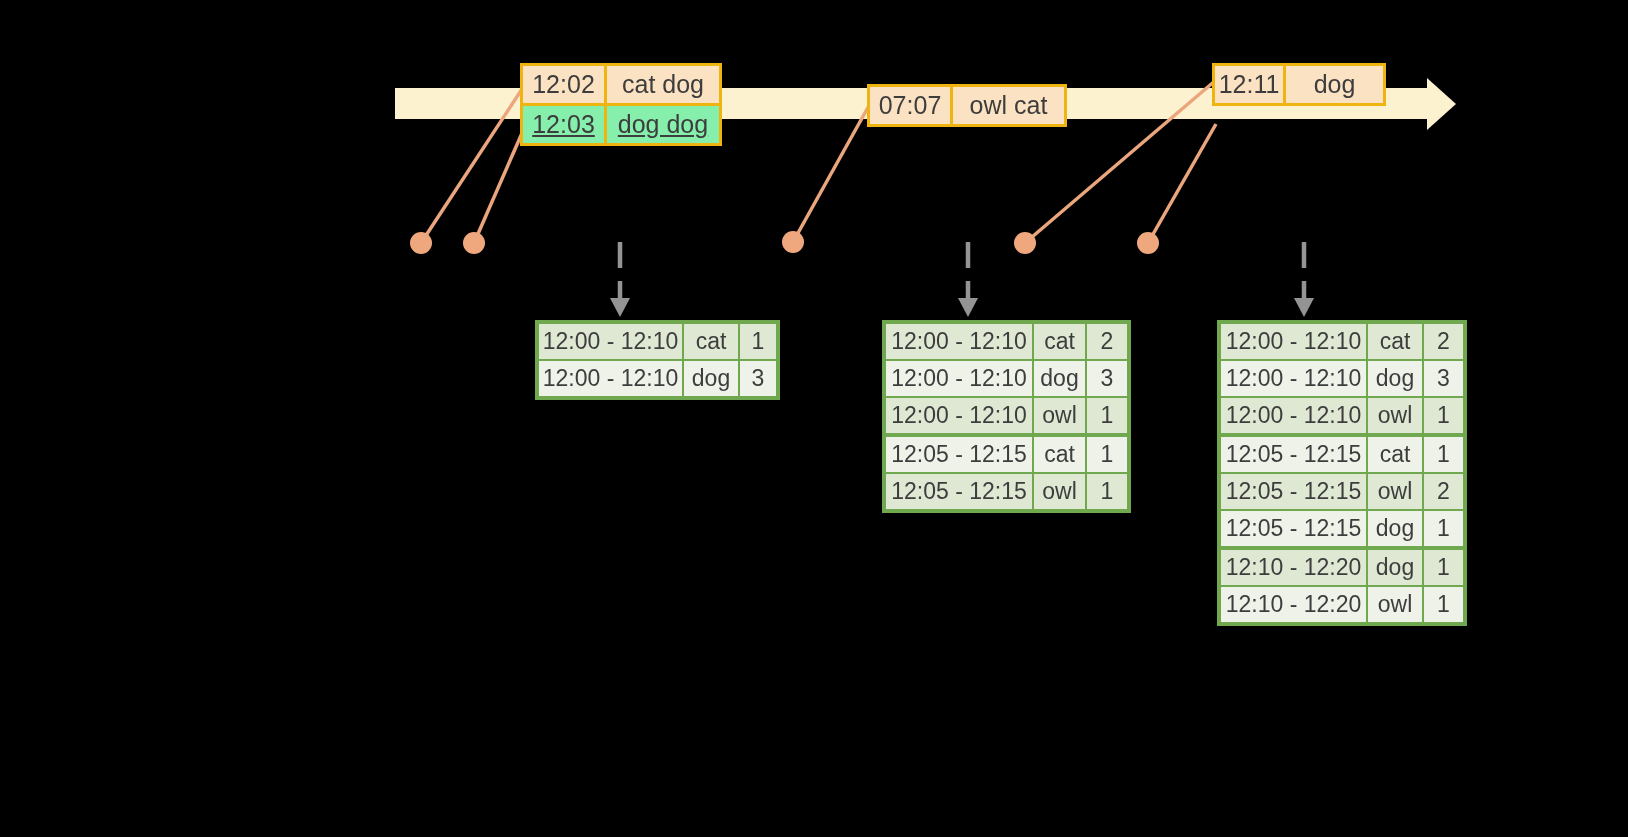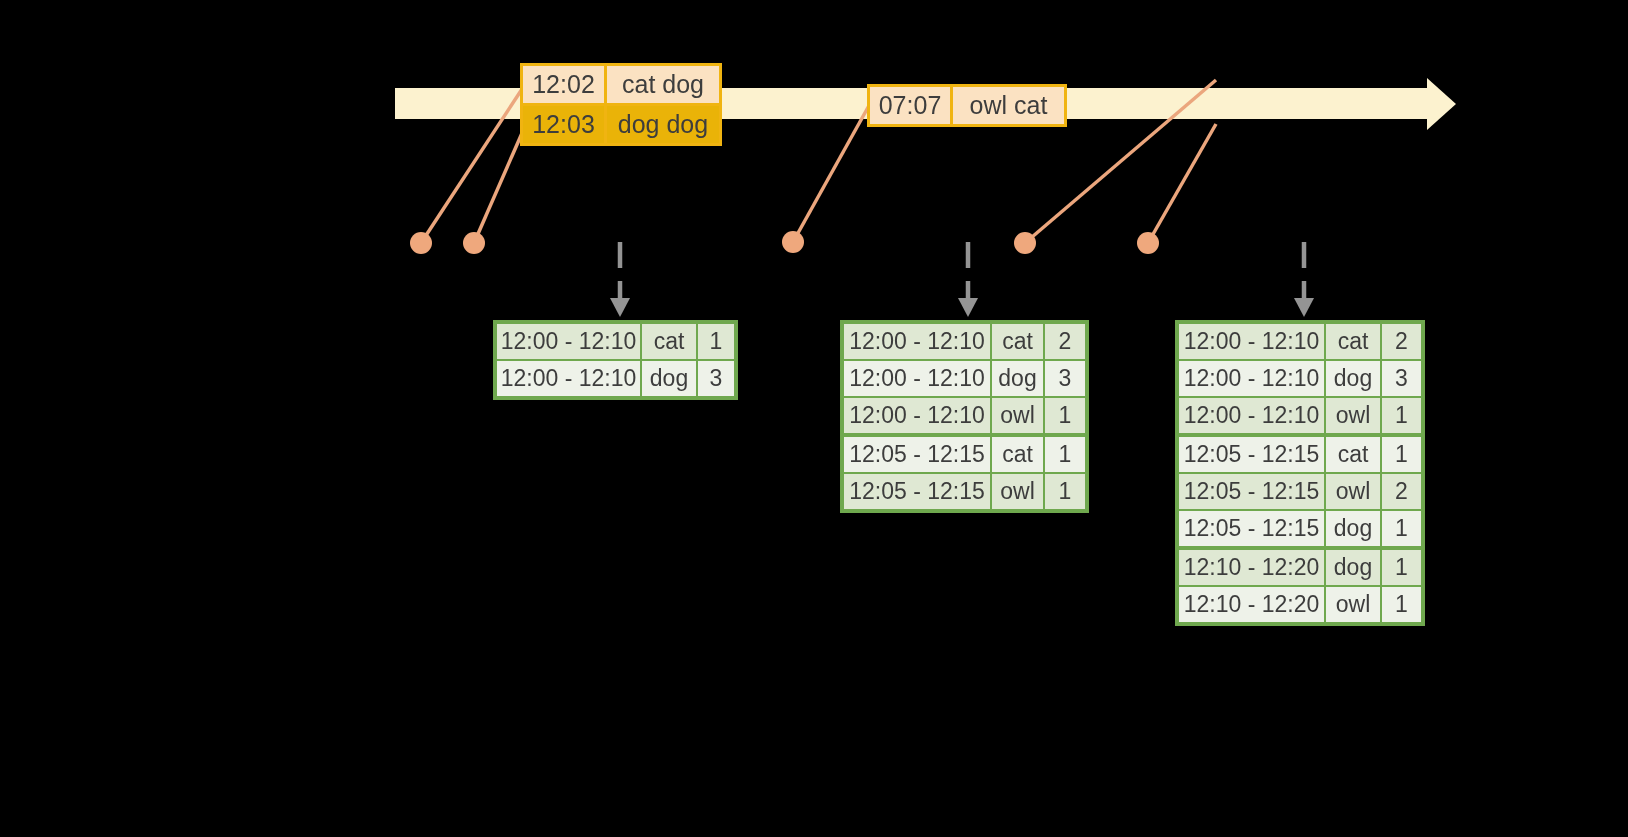--- a/index.html
+++ b/index.html
@@ -9,23 +9,23 @@
   }
   #overlay{position:absolute;left:0;top:0;}
   table{
     position:absolute;border-collapse:collapse;table-layout:fixed;text-align:center;
   }
   td{padding:0;overflow:hidden;white-space:nowrap;}
   
   .event-table{border:3px solid #f0b411;font-size:25px;}
   .event-table td{border:3px solid #f0b411;height:37px;}
   .peach td{background:#fbe2c2;}
-  .cream td{background:#eab308;}
+  .cream td{background:#86efac;text-decoration:underline;}
   
-  .result-table{border:4px solid #6fa84e;font-size:23px;}
+  .result-table{border:4px solid #6fa84e;font-size:23px;margin-left:42px;}
   .result-table td{border:2px solid #6fa84e;height:35px;}
   .rg td{background:#dfe8d3;}
   .rp td{background:#eef2e9;}
   .result-table tr.grp td{border-top:4px solid #6fa84e;}
   .conn{stroke:#eba67d;stroke-width:3.5;}
   .dash{stroke:#949494;stroke-width:4.5;stroke-dasharray:26 13;}
 </style>
 </head>
 <body>
 
@@ -93,20 +93,24 @@
     </tr>
   </tbody>
     </table>
 
   <table class="event-table" style="left:1212px;top:63px">
     <colgroup>
         <col style="width:71px">
         <col style="width:100px">
       </colgroup>
     <tbody>
+        <tr class="peach">
+      <td>12:11</td>
+      <td>dog</td>
+    </tr>
   </tbody>
     </table>
 
   <table class="result-table" style="left:493px;top:320px">
     <colgroup>
         <col style="width:146px">
         <col style="width:56px">
         <col style="width:39px">
       </colgroup>
     <tbody>

